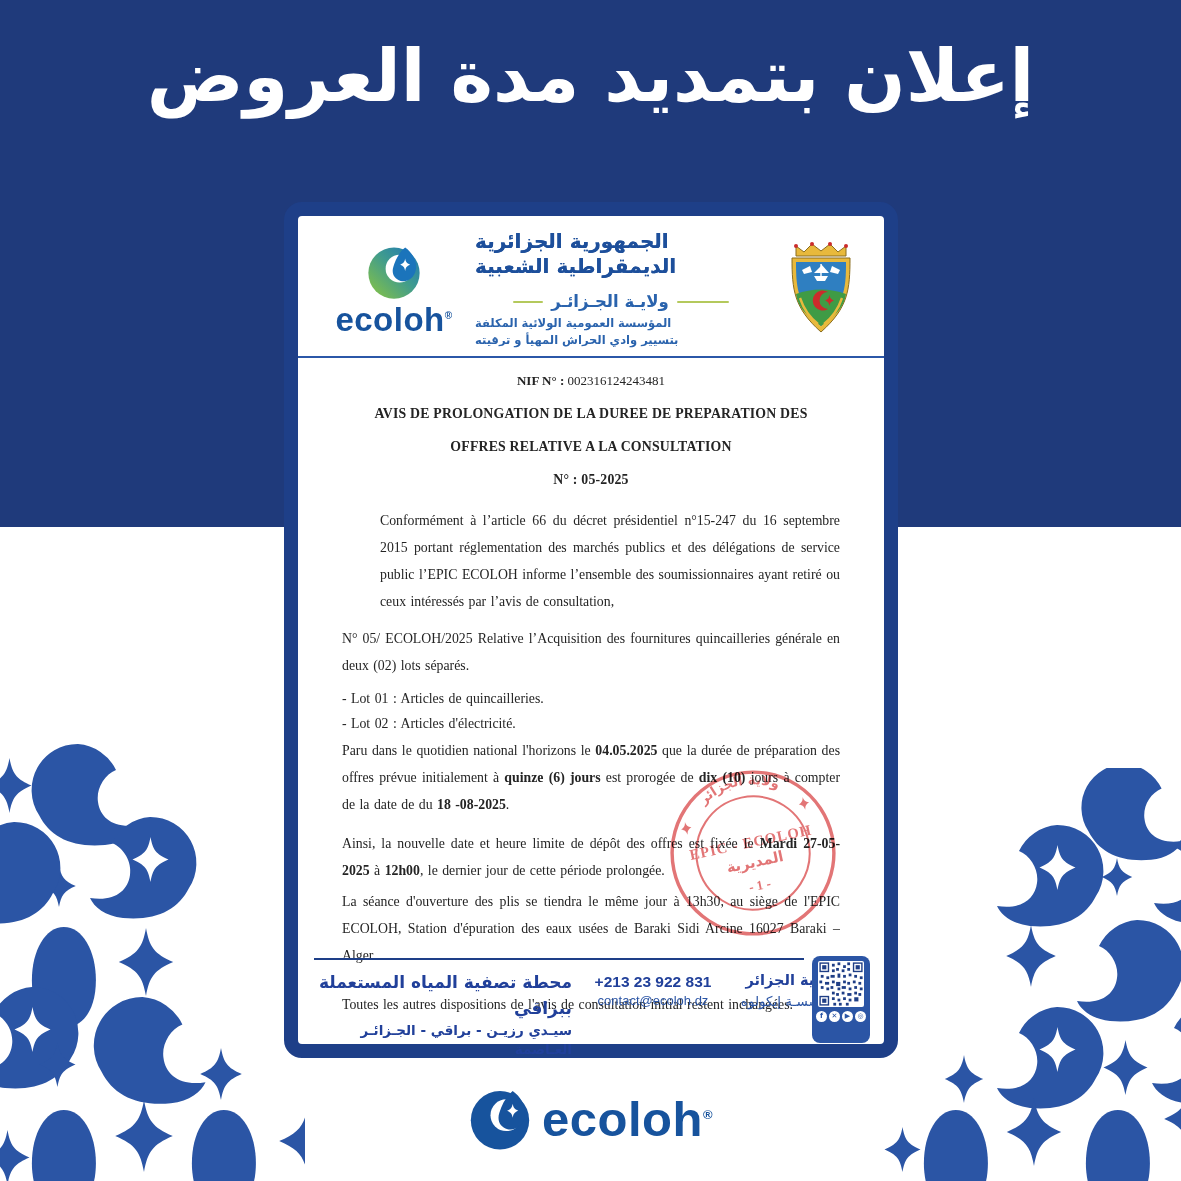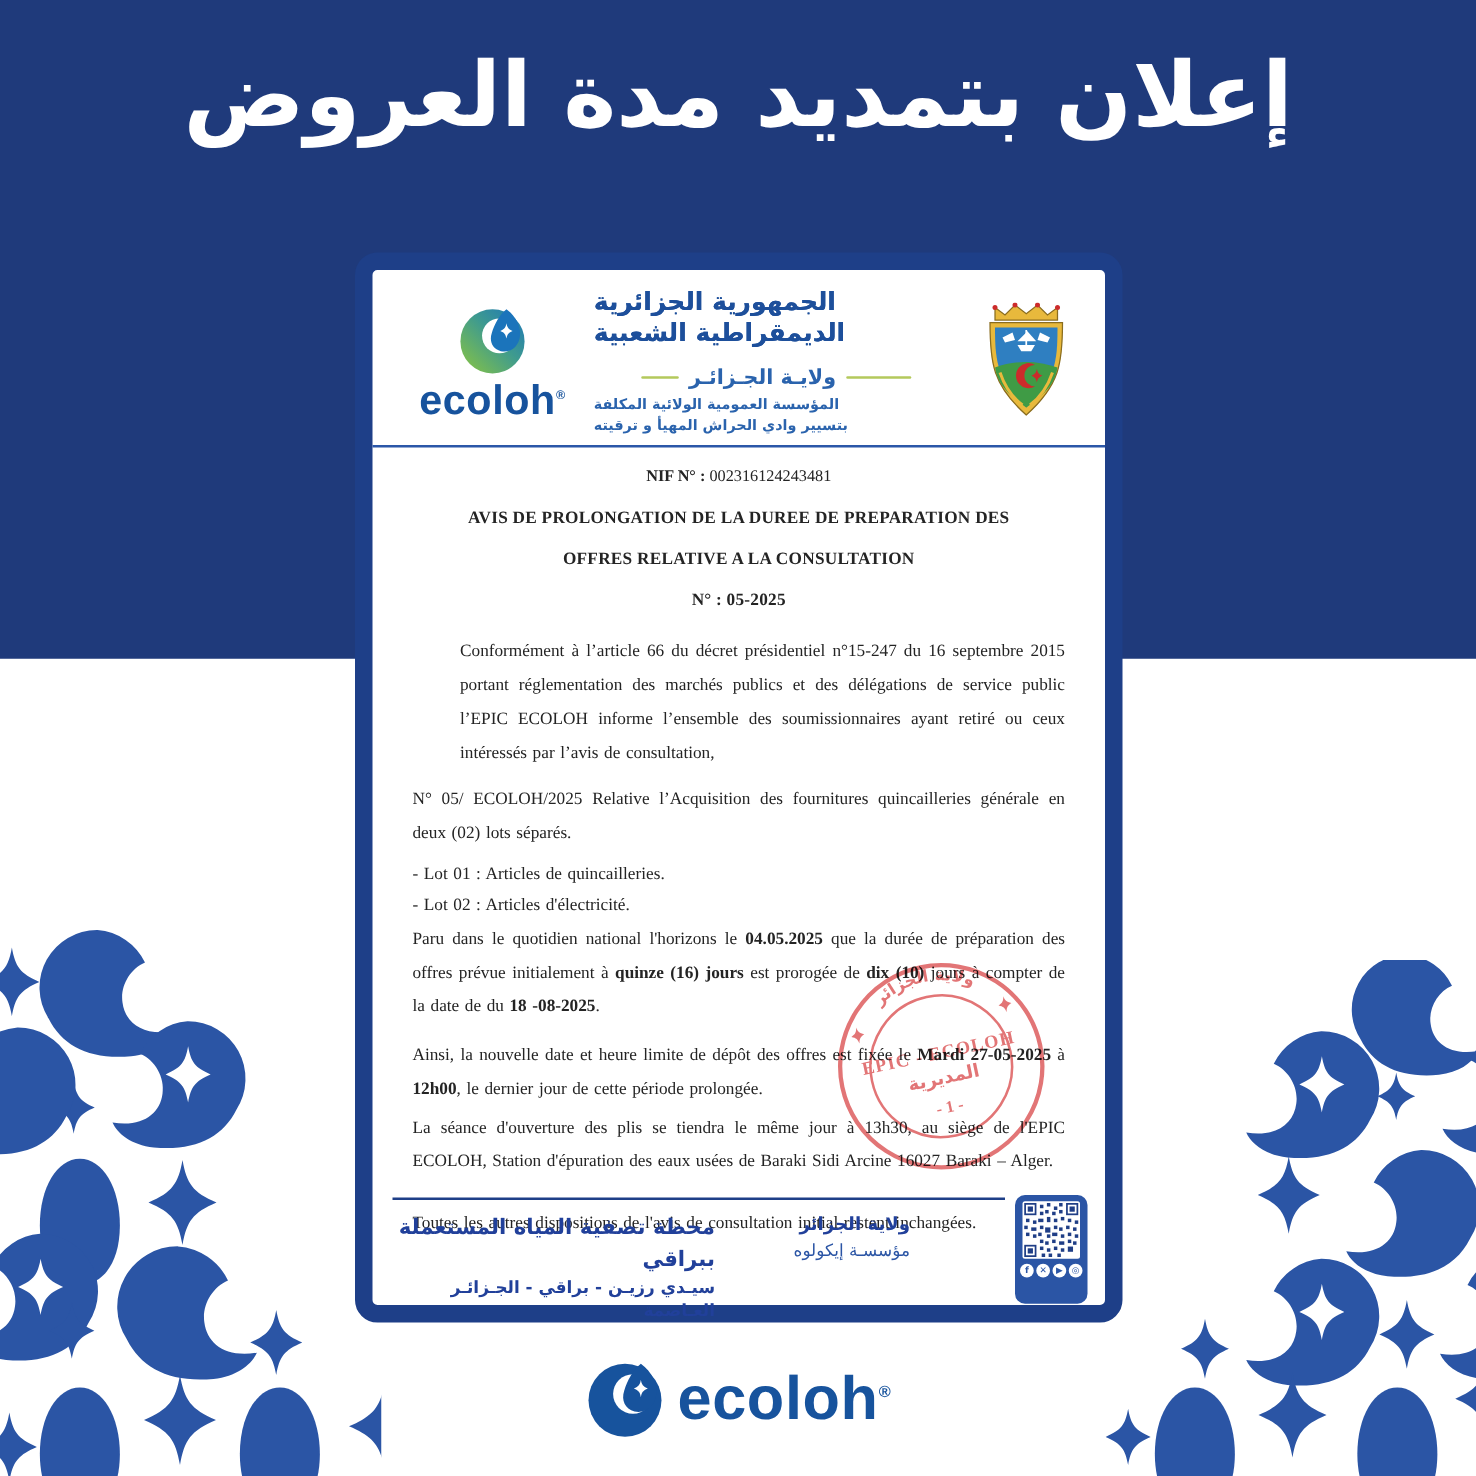--- a/index.html
+++ b/index.html
@@ -27,21 +27,21 @@
   .calligraphy{font-size:20px;font-weight:bold;line-height:1.25;color:#1d4f9b;
        text-shadow:0 0 .5px #1d4f9b;}
   .wilaya-row{display:flex;align-items:center;justify-content:center;gap:8px;margin:13px 0 4px;}
   .wilaya-row .txt{font-size:16.5px;font-weight:bold;color:#2a63ad;white-space:nowrap;}
   .gline{height:2px;background:#b4c95c;border-radius:2px;}
   .gline.l{width:52px;} .gline.r{width:30px;}
   .org-small{font-size:11.5px;font-weight:bold;color:#2a63ad;line-height:1.45;}
   .emblem{width:78px;height:94px;}
   .doc-divider{height:2px;background:#2b57a8;margin:0;}
   
-  .doc-body{padding:0 32px;font-family:"Liberation Serif",serif;color:#242424;}
+  .doc-body{padding:0 44px;font-family:"Liberation Serif",serif;color:#242424;}
   .nif{text-align:center;font-size:13px;margin:15px 0 0;}
   .avis{text-align:center;font-weight:bold;font-size:13.8px;letter-spacing:.2px;margin:17px 0 0;}
   .para{font-size:13.8px;line-height:27px;text-align:justify;margin:0;word-spacing:1px;}
   .p1{margin-top:19px;margin-left:38px;} .p2{margin-top:10px;} .lot{line-height:23px;margin-top:8px;text-align:left;}
   .lot2{margin-top:2px;} .p5{margin-top:2px;} .p6{margin-top:12px;} .p7{margin-top:4px;}
   .p8{margin-top:24px;line-height:24px;}
   
   .stamp{position:absolute;left:660px;top:762px;width:186px;height:182px;z-index:6;
          opacity:.92;mix-blend-mode:multiply;}
   
@@ -222,32 +222,36 @@
     <div class="doc-body">
       <p class="nif"><b>NIF N° :</b> <span>002316124243481</span></p>
       <p class="avis">AVIS DE PROLONGATION DE LA DUREE DE PREPARATION DES</p>
       <p class="avis">OFFRES RELATIVE A LA CONSULTATION</p>
       <p class="avis">N° : 05-2025</p>
 
       <p class="para p1">Conformément à l’article 66 du décret présidentiel n°15-247 du 16 septembre 2015 portant réglementation des marchés publics et des délégations de service public l’EPIC ECOLOH informe l’ensemble des soumissionnaires ayant retiré ou ceux intéressés par l’avis de consultation,</p>
       <p class="para p2">N° 05/ ECOLOH/2025 Relative l’Acquisition des fournitures quincailleries générale en deux (02) lots séparés.</p>
       <p class="para lot">- Lot 01 : Articles de quincailleries.</p>
       <p class="para lot lot2">- Lot 02 : Articles d'électricité.</p>
-      <p class="para p5"><span>Paru dans le quotidien national l'horizons le </span><b>04.05.2025</b><span> que la durée de préparation des offres prévue initialement à </span><b>quinze (16) jours</b><span> est prorogée de </span><b>dix (10)</b><span> jours à compter de la date de du </span><b>18 -08-2025</b><span>.</span></p>
+      <p class="para p5"><span>Paru dans le quotidien national l'horizons le </span><b>04.05.2025</b><span> que la durée de préparation des offres prévue initialement à </span><b>quinze (6) jours</b><span> est prorogée de </span><b>dix (10)</b><span> jours à compter de la date de du </span><b>18 -08-2025</b><span>.</span></p>
       <p class="para p6"><span>Ainsi, la nouvelle date et heure limite de dépôt des offres est fixée le </span><b>Mardi 27-05-2025</b><span> à </span><b>12h00</b><span>, le dernier jour de cette période prolongée.</span></p>
       <p class="para p7">La séance d'ouverture des plis se tiendra le même jour à 13h30, au siège de l'EPIC ECOLOH, Station d'épuration des eaux usées de Baraki Sidi Arcine 16027 Baraki – Alger.</p>
       <p class="para p8">Toutes les autres dispositions de l'avis de consultation initial restent inchangées.</p>
     </div>
 
     <div class="doc-footer">
       <div class="f-line"></div>
       <div class="f-cols">
         <div class="f-ar station">
           <div class="l1">محطة تصفية المياه المستعملة ببراقي</div>
           <div class="l2">سيـدي رزيـن - براقي - الجـزائـر العـاصمة</div>
+        </div>
+        <div class="contact">
+          <div class="phone">+213 23 922 831</div>
+          <div class="email">contact@ecoloh.dz</div>
         </div>
         <div class="f-ar wilaya-col">
           <div class="l1">ولاية الجزائر</div>
           <div class="l2">مؤسسـة إيكولوه</div>
         </div>
         <div></div>
       </div>
       <div class="qr-badge">
         <svg class="qr" width="46" height="46" viewBox="0 0 33 33" fill="#1f3e86">
           <rect x="1" y="1" width="7" height="7"></rect>

